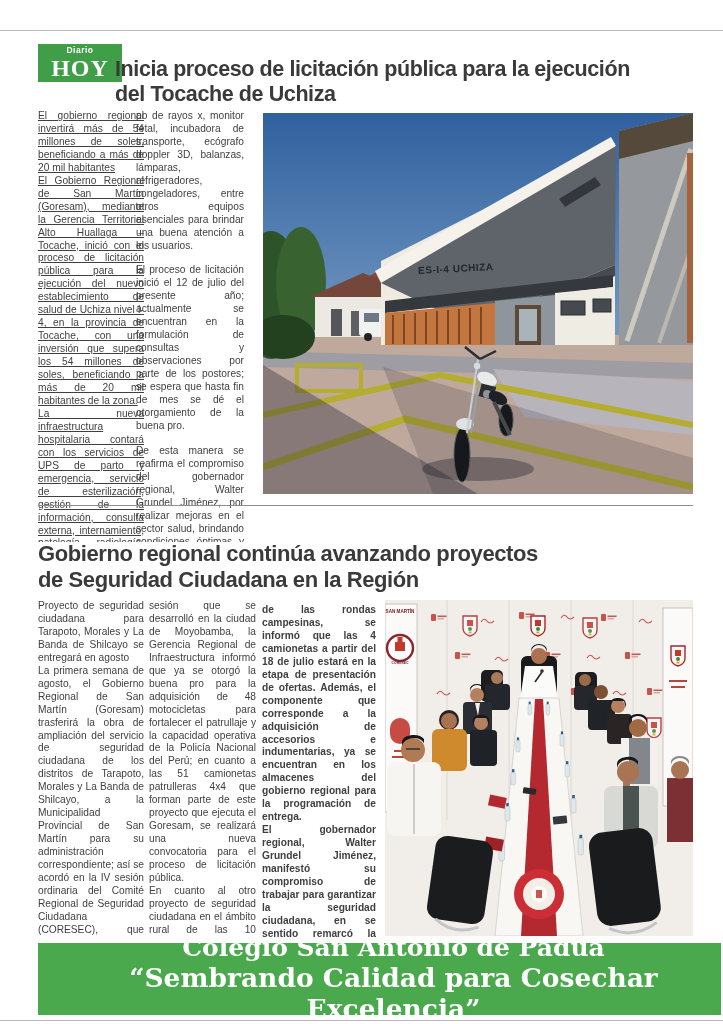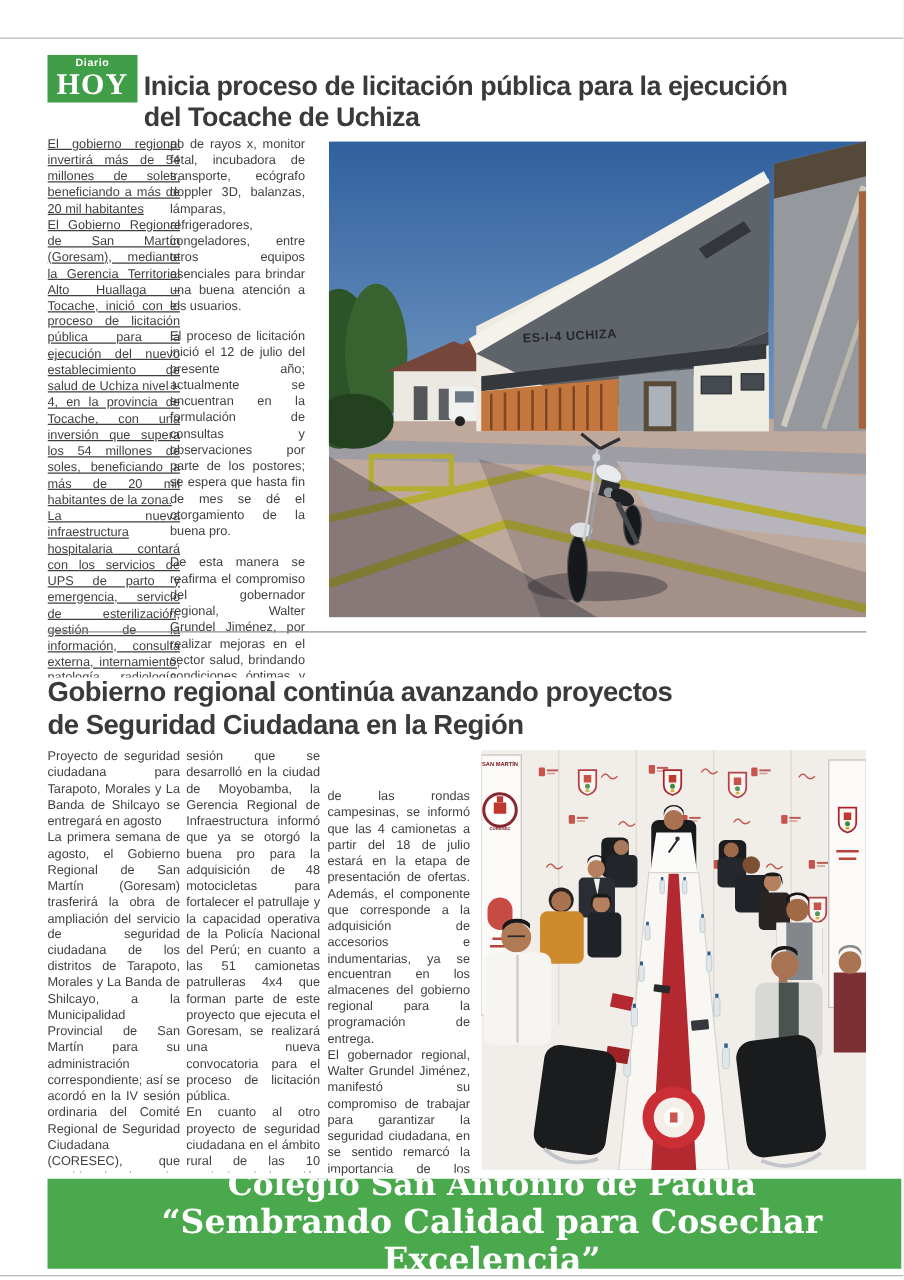--- a/index.html
+++ b/index.html
@@ -7,41 +7,41 @@
     --headline:#3a3a3a; --body-text:#3f3f3f; --rule:#b9b9b9;
   }
   html,body{margin:0;padding:0;background:#e8e8e8;}
   .page{position:relative;width:723px;height:1024px;background:#fff;margin:0 auto;
         font-family:"Liberation Sans",sans-serif;overflow:hidden;}
   .hrule{position:absolute;height:1px;background:var(--rule);}
   .rule-top{left:0;top:30px;width:723px;}
   .rule-bottom{left:0;top:1020px;width:723px;}
   .rule-mid{left:38px;top:505px;width:655px;background:#8d8d8d;}
 
-  .masthead{position:absolute;left:38px;top:44px;width:72px;height:38px;
+  .masthead{position:absolute;left:38px;top:44px;width:84px;height:38px;
             background:var(--masthead-green);color:#fff;text-align:center;
             display:flex;flex-direction:column;justify-content:center;line-height:1;}
   .masthead .kicker{font-size:8.5px;font-weight:bold;letter-spacing:.5px;margin-bottom:1px;}
   .masthead .name{font-family:Liberation Serif, serif;font-weight:bold;
                   font-size:24px;letter-spacing:1px;}
 
   .headline{position:absolute;color:var(--headline);font-weight:bold;text-align:left;
             letter-spacing:-.4px;}
   .headline-1{left:115px;top:57px;width:578px;font-size:21.5px;line-height:25px;}
   .headline-2{left:38px;top:541px;width:655px;font-size:22px;line-height:26px;}
 
   .col{position:absolute;font-size:10.2px;line-height:12.95px;color:var(--body-text);
        text-align:justify;overflow:hidden;}
   .col p{margin:0;}
   .col p.sp{margin-top:12px;}
   .a1c1{left:38px;top:110px;width:106px;height:432px;text-decoration:underline;}
   .a1c2{left:136px;top:110px;width:108px;height:432px;}
   .a2c1{left:38px;top:600px;width:106px;height:338px;}
   .a2c2{left:149px;top:600px;width:107px;height:338px;}
-  .a2c3{left:262px;top:632px;width:114px;height:338px;}
+  .a2c3{left:262px;top:604px;width:114px;height:338px;font-weight:bold;}
 
   .photo{position:absolute;overflow:hidden;}
   .photo-1{left:263px;top:113px;width:430px;height:381px;}
   .photo-2{left:385px;top:600px;width:308px;height:336px;}
   .photo svg{display:block;width:100%;height:100%;}
 
   .ad-banner{position:absolute;left:38px;top:943px;width:655px;height:72px;
              background:var(--banner-green);color:#fff;text-align:center;
              font-family:"DejaVu Serif","Liberation Serif",serif;font-weight:bold;
              display:flex;flex-direction:column;justify-content:center;padding-left:28px;}

